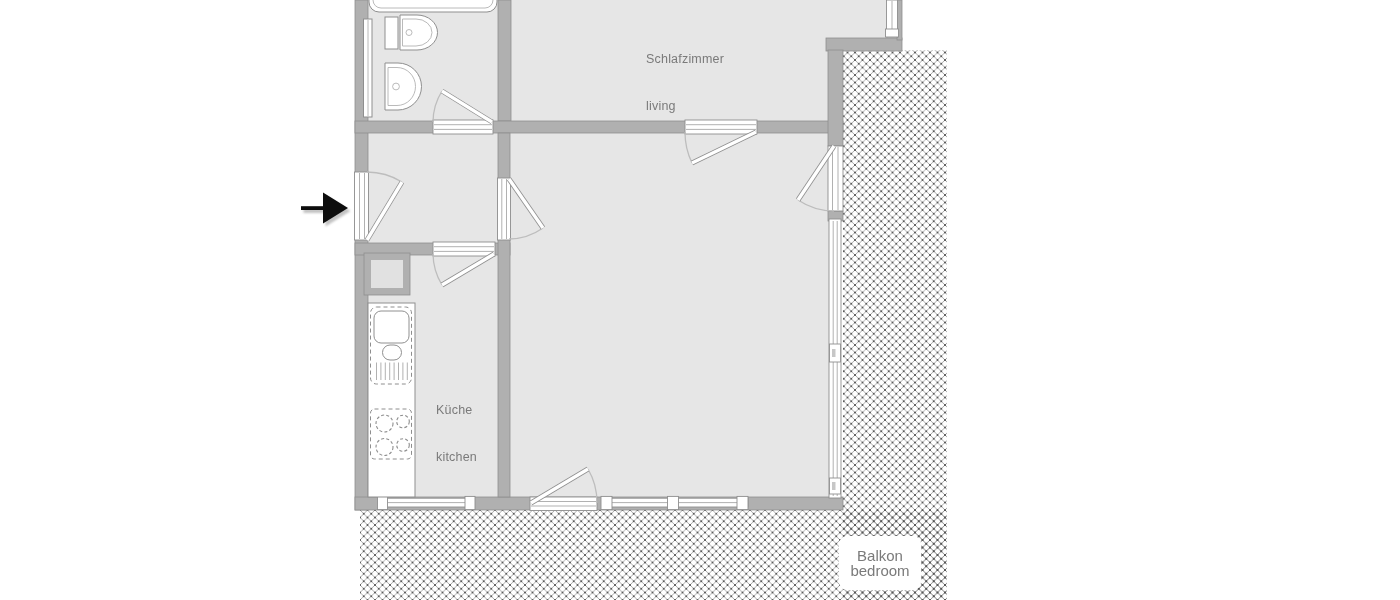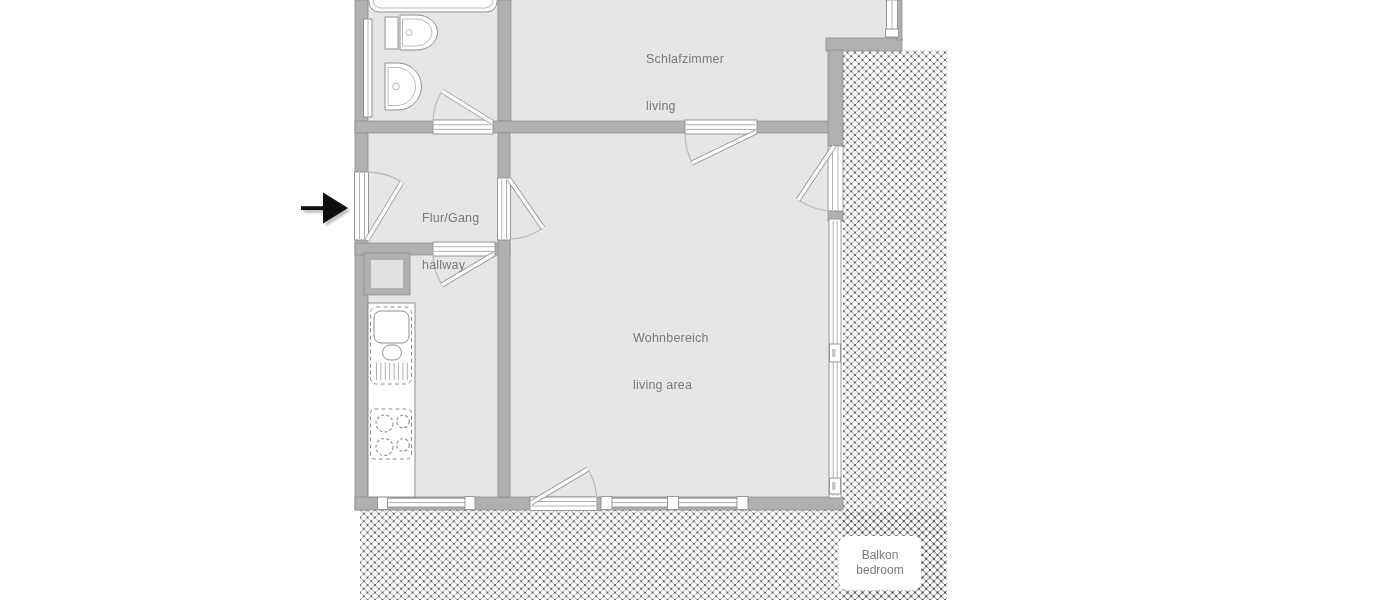--- a/index.html
+++ b/index.html
@@ -27,21 +27,21 @@
   .arrow-black{fill:var(--arrow,#0d0d0d);}
   .arrow-shadow{fill:#c2c2c2;}
   .room-label{
     position:absolute;color:var(--label-text,#7a7a7a);
     font-size:12.5px;line-height:15.5px;letter-spacing:.2px;white-space:pre;
   }
   .balcony-box{
     position:absolute;left:839px;top:536px;width:82px;height:54px;
     background:#fff;border-radius:8px;
     display:flex;flex-direction:column;align-items:center;justify-content:center;
-    color:var(--label-text,#7a7a7a);font-size:12px;line-height:15.5px;
+    color:var(--label-text,#7a7a7a);font-size:15px;line-height:15.5px;
   }
 </style>
 </head>
 <body>
 
 <div class="plan">
 
   <svg width="1400" height="600" viewBox="0 0 1400 600">
     <defs>
       <pattern id="hatch" patternUnits="userSpaceOnUse" width="7.5" height="7.5">
@@ -234,26 +234,22 @@
       </g>
       <rect class="arrow-black" x="301" y="206.2" width="26" height="3.8"></rect>
       <polygon class="arrow-black" points="323,192.5 348,208 323,223.5"></polygon>
     </g>
   </svg>
 
   <div class="room-label" style="left:646px;top:21px;">
     <div>Schlafzimmer</div>
     <div>living</div>
   </div>
-  <div class="room-label" style="left:422px;top:180px;">
-    <div>Flur/Gang</div>
-    <div>hallway</div>
-  </div>
-  <div class="room-label" style="left:633px;top:300px;">
-    <div>Wohnbereich</div>
-    <div>living area</div>
+  <div class="room-label" style="left:436px;top:372px;">
+    <div>Küche</div>
+    <div>kitchen</div>
   </div>
   <div class="balcony-box">
     <div>Balkon</div>
     <div>bedroom</div>
   </div>
 
 </div>
 
 </body></html>

